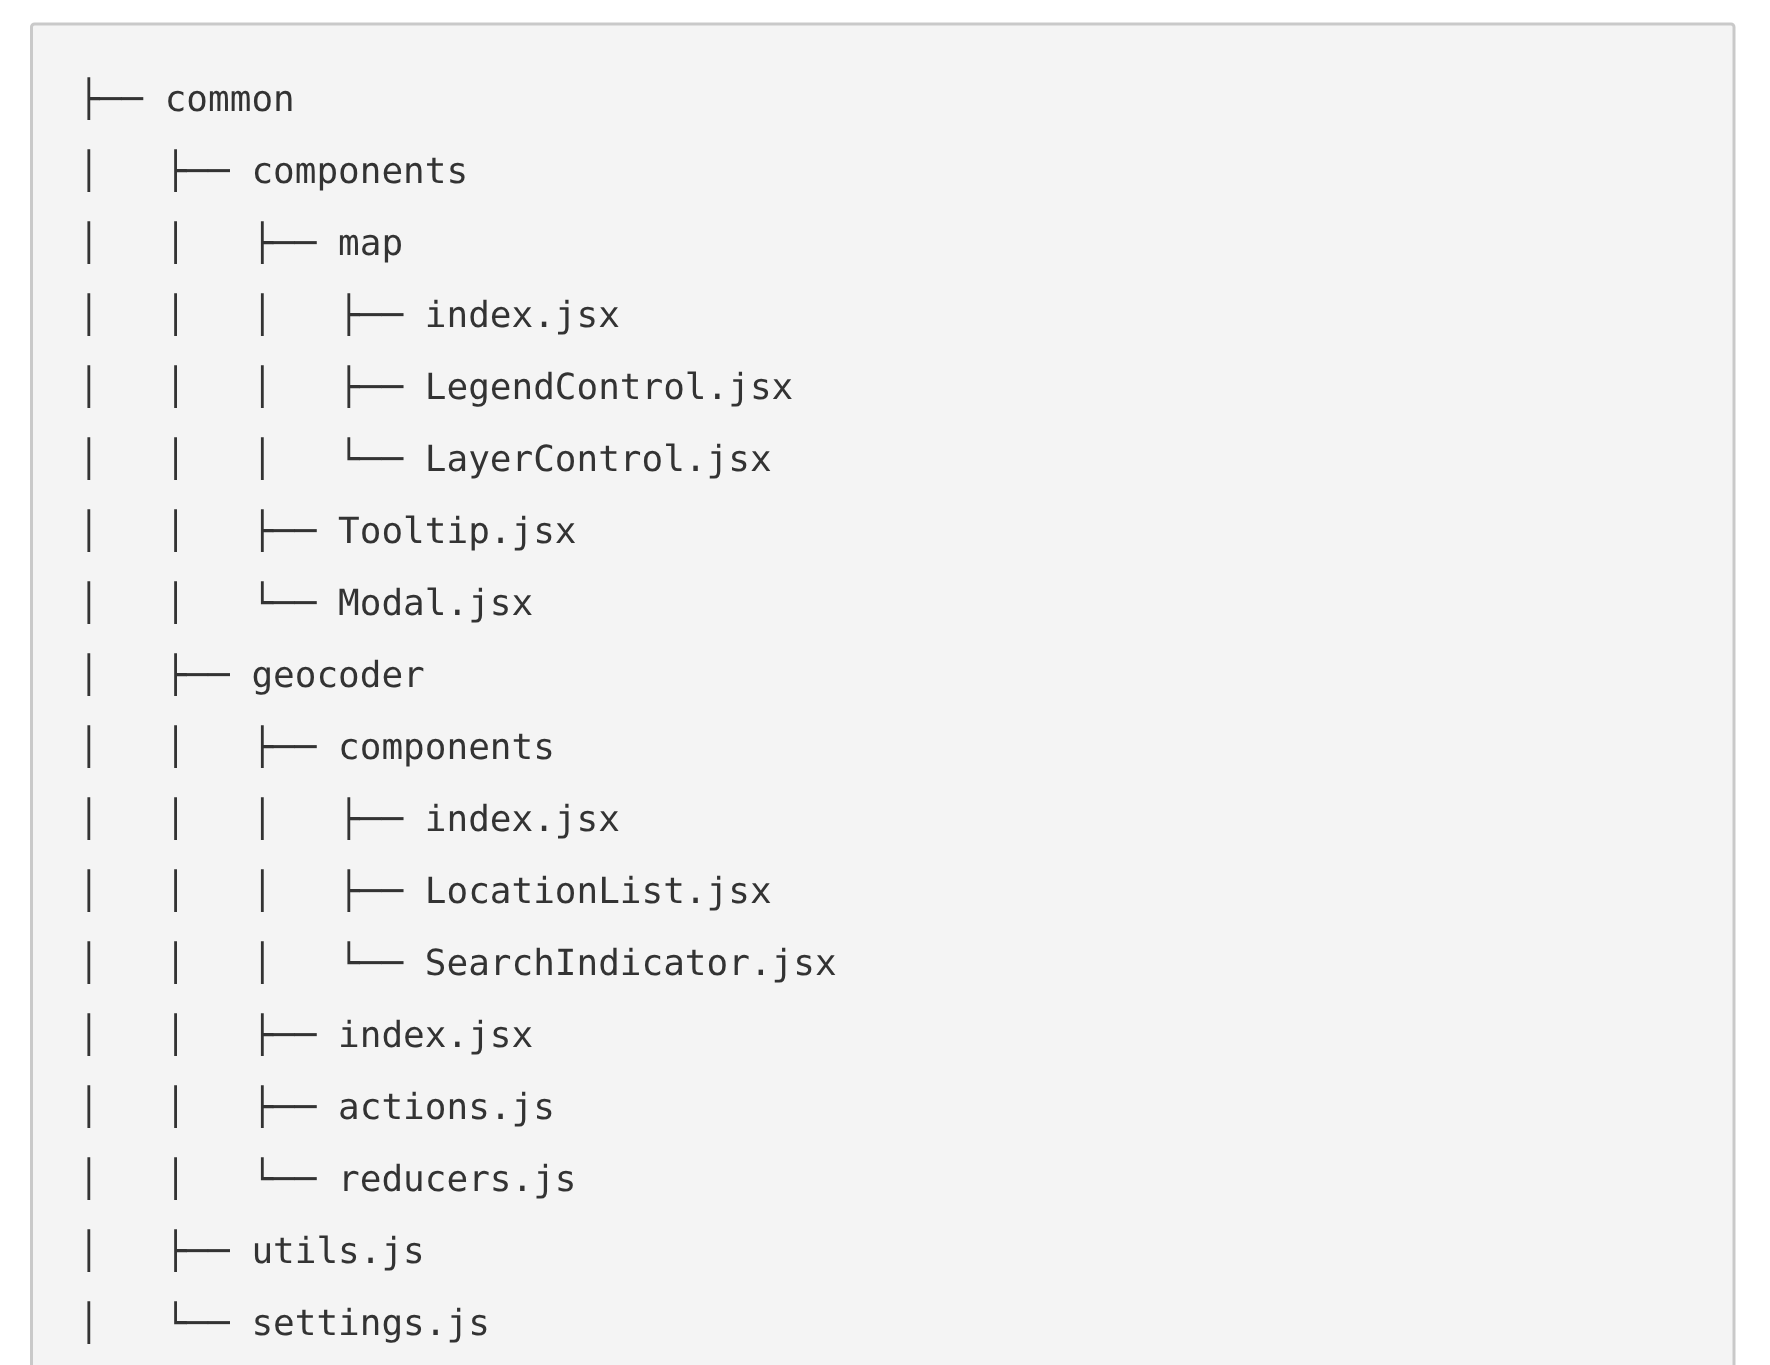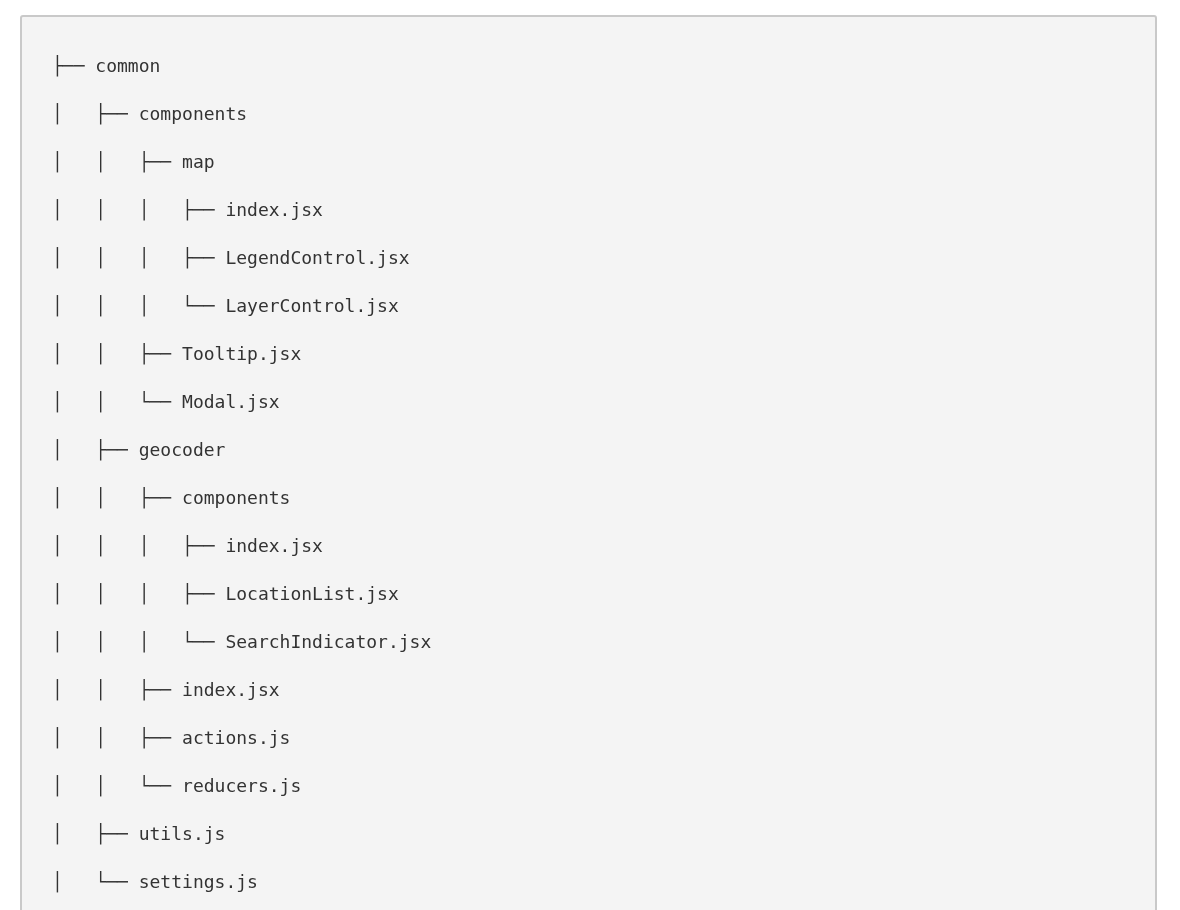--- a/index.html
+++ b/index.html
@@ -25,21 +25,21 @@
     height: 1000px; 
     background: var(--panel-background);
     border: 2px solid var(--panel-border);
     border-radius: 3px;
     padding: 25px 28px 25px 30px;
     overflow: hidden;
     margin: 0;
   }
   .tree-line {
     font-family: "DejaVu Sans Mono", "Liberation Mono", monospace;
-    font-size: 18px;
+    font-size: 24px;
     line-height: 48px;
     color: var(--text);
     white-space: pre;
     font-weight: 400;
   }
 </style>
 </head>
 <body>
 
 <div>

